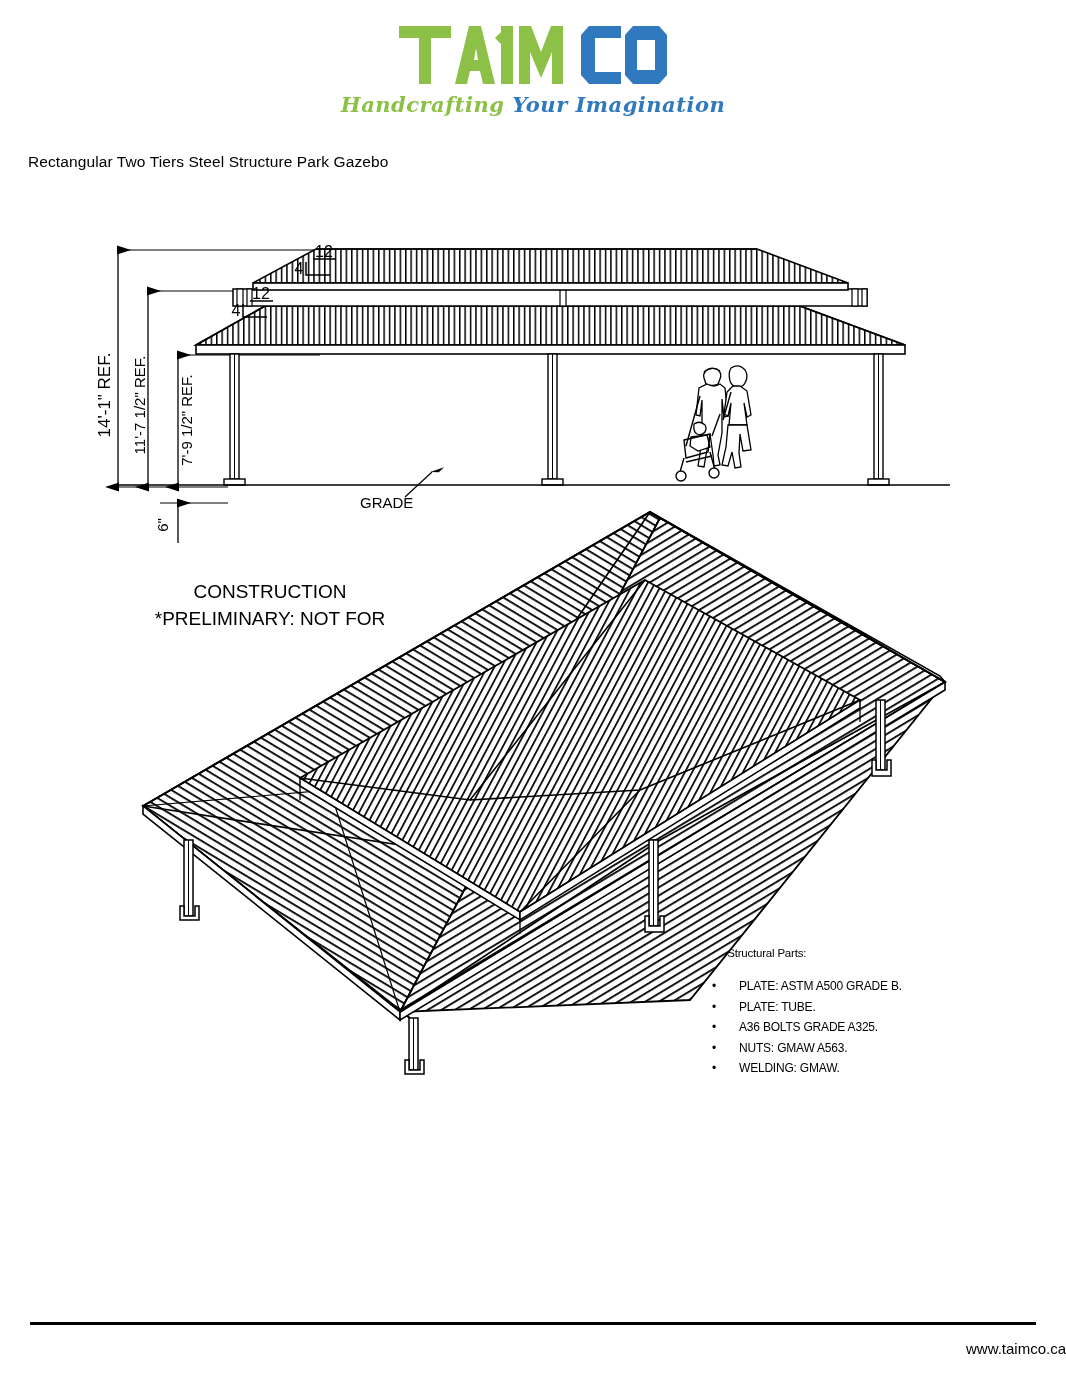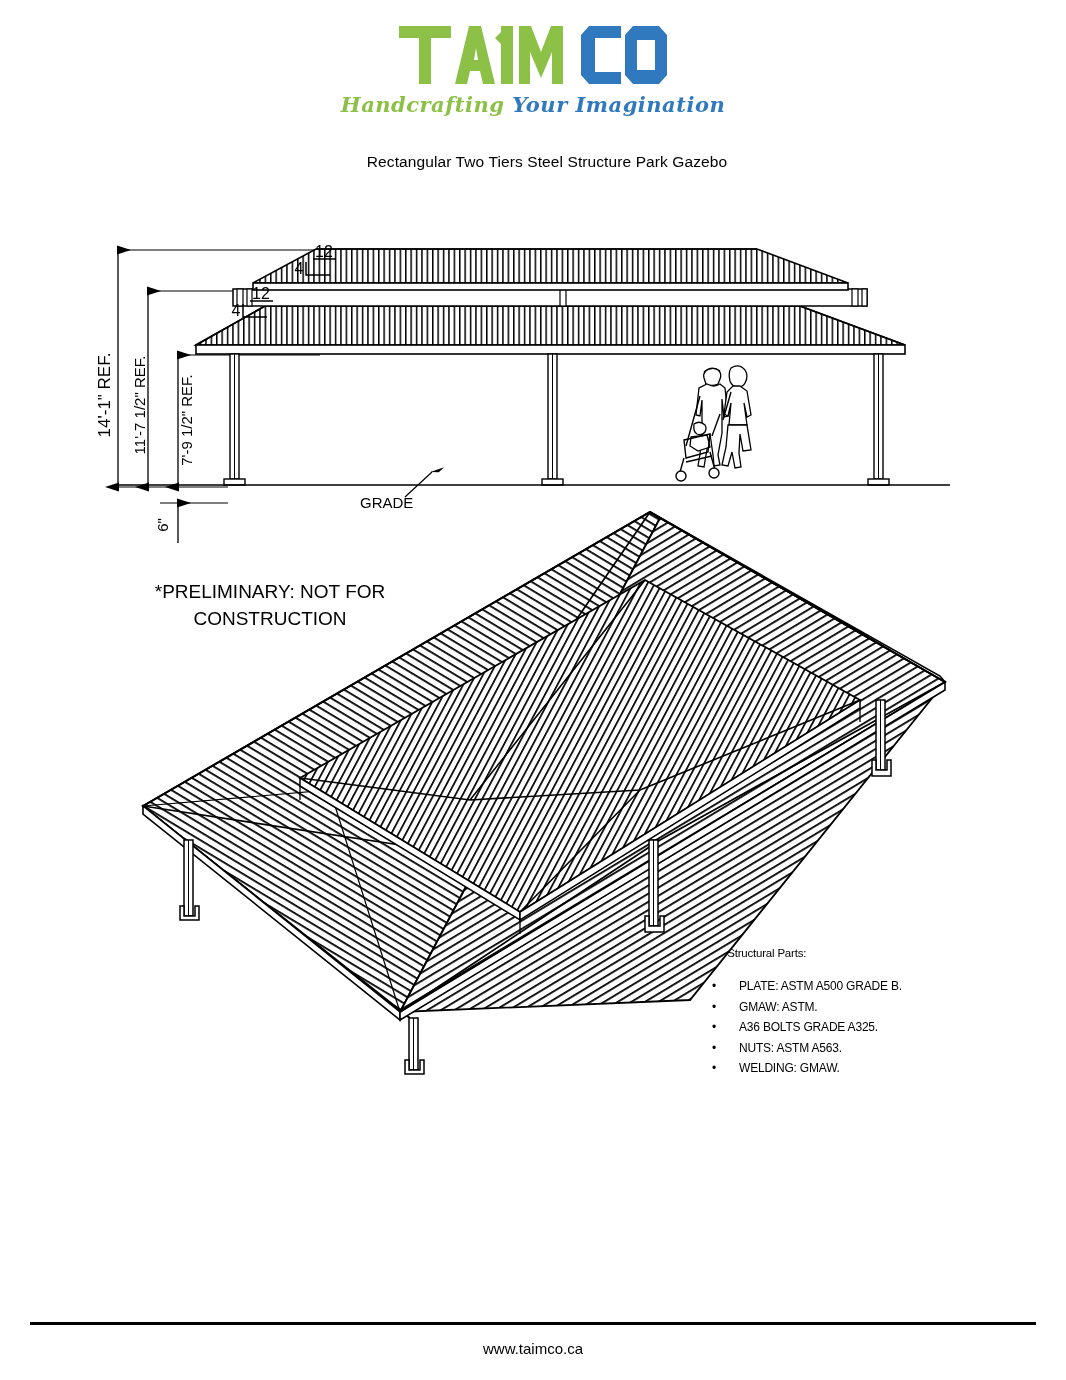--- a/index.html
+++ b/index.html
@@ -16,39 +16,39 @@
   .logo-sub{
     margin-top:2px;
     font-family:"DejaVu Serif","Liberation Serif",serif;
     font-style:italic;font-weight:700;font-size:21px;letter-spacing:.5px;
   }
   .lg-green{color:#8CC046;}
   .lg-blue{color:#3079BE;}
 
   
   .doc-title{
-    position:absolute;left:0;right:0;top:152px;text-align:center;
+    position:absolute;left:0;right:0;top:152px;text-align:left;
     font-size:15.5px;line-height:20px;letter-spacing:.1px;margin-left:28px;
   }
 
   .note-prelim{
     position:absolute;left:140px;top:578px;width:260px;
     font-size:19px;line-height:27px;text-align:center;
   }
 
   
   .spec{position:absolute;left:712px;top:948px;font-size:11.5px;line-height:11px;}
   .spec-head{font-size:11.5px;margin-bottom:22px;letter-spacing:-.2px;}
   .spec ul{list-style:none;margin:0;padding:0;}
   .spec li{display:flex;gap:0;margin-bottom:9.5px;letter-spacing:-.2px;font-size:12px;}
   .spec li .bul{width:27px;flex:0 0 27px;}
 
   
   .footer-rule{position:absolute;left:30px;right:30px;top:1322px;height:3px;background:#000;}
-  .footer-txt{position:absolute;left:0;right:0;top:1340px;text-align:center;font-size:15px;}
+  .footer-txt{position:absolute;left:0;right:0;top:1340px;text-align:right;font-size:15px;}
 
   
   .dwg{position:absolute;left:0;top:0;width:1066px;height:1380px;}
 </style>
 </head>
 <body>
 
 <div class="page">
 
   <div class="logo-wrap">
@@ -69,42 +69,42 @@
       </svg>
     </div>
     <div class="logo-sub"><span class="lg-green">Handcrafting </span><span class="lg-blue">Your </span><span class="lg-blue">Imagination</span></div>
   </div>
 
   <div class="doc-title">
     <div>Rectangular Two Tiers Steel Structure Park Gazebo</div>
   </div>
 
   <div class="note-prelim">
+    <div>CONSTRUCTION</div>
     <div>*PRELIMINARY: NOT FOR</div>
-    <div>CONSTRUCTION</div>
   </div>
 
   <div class="spec">
     <div class="spec-head">All Structural Parts:</div>
     <ul>
       <li>
           <span class="bul">•</span>
           <span>PLATE: ASTM A500 GRADE B.</span>
         </li>
       <li>
           <span class="bul">•</span>
-          <span>GMAW:  ASTM.</span>
+          <span>PLATE:  TUBE.</span>
         </li>
       <li>
           <span class="bul">•</span>
           <span>A36  BOLTS GRADE A325.</span>
         </li>
       <li>
           <span class="bul">•</span>
-          <span>NUTS: ASTM A563.</span>
+          <span>NUTS: GMAW A563.</span>
         </li>
       <li>
           <span class="bul">•</span>
           <span>WELDING: GMAW.</span>
         </li>
     </ul>
   </div>
 
   <div class="footer-rule"></div>
   <div class="footer-txt">www.taimco.ca</div>

